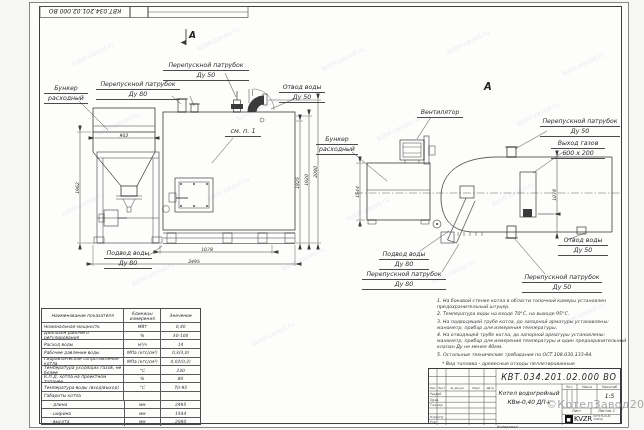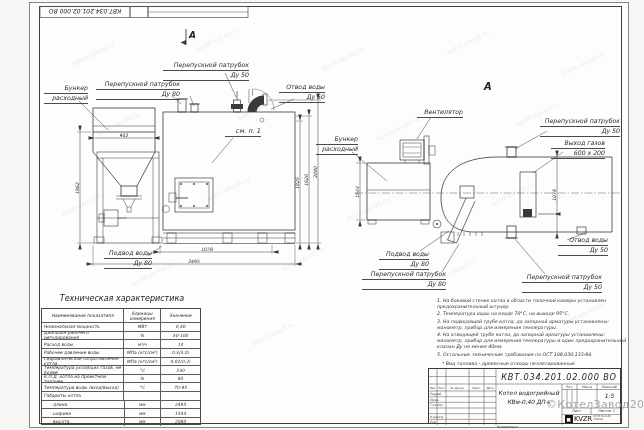--- a/index.html
+++ b/index.html
@@ -1,21 +1,21 @@
 <!DOCTYPE html>
 <html><head>
 <meta charset="utf-8">
 <style>
   html,body{margin:0;padding:0;background:#eee;}
   .canvas{position:relative;width:644px;height:430px;background:#f6f6f4;overflow:hidden;
           font-family:"DejaVu Sans",sans-serif;color:#2e2e2e;}
   .canvas svg.base{position:absolute;left:0;top:0;z-index:1;}
   
   .callout{position:absolute;font-style:italic;font-size:6.2px;line-height:1.35;text-align:center;z-index:3;color:#2b2b2b;}
-  .callout span{display:block;border-bottom:0.6px solid #4a4a4a;padding-bottom:0.5px;text-align:right;}
+  .callout span{display:block;border-bottom:0.6px solid #4a4a4a;padding-bottom:0.5px;}
   .single{border-bottom:0.6px solid #4a4a4a;}
   .dimtxt{position:absolute;font-style:italic;font-size:4.6px;color:#2b2b2b;white-space:nowrap;
           transform:translate(-50%,-50%);z-index:3;}
   .rot{transform:translate(-50%,-50%) rotate(-90deg);}
   .marker{position:absolute;font-style:italic;font-weight:bold;font-size:9px;color:#222;z-index:3;}
   
   .notes{position:absolute;left:437px;top:298px;width:192px;font-style:italic;font-size:4.7px;
          line-height:1.32;color:#333;z-index:3;}
   .notes .nline{margin-bottom:1px;}
   .notes .fuel{margin-top:3.5px;padding-left:5px;}
@@ -295,21 +295,20 @@
   <div class="dimtxt" style="left:124px;top:135px;">902</div>
   <div class="dimtxt rot" style="left:77px;top:188px;">1962</div>
   <div class="dimtxt rot" style="left:297px;top:183px;">1825</div>
   <div class="dimtxt rot" style="left:306px;top:180px;">1920</div>
   <div class="dimtxt rot" style="left:315px;top:172px;">2080</div>
   <div class="dimtxt" style="left:207px;top:249px;">1078</div>
   <div class="dimtxt" style="left:194px;top:261px;">2495</div>
   <div class="dimtxt rot" style="left:357px;top:192px;">1544</div>
   <div class="dimtxt rot" style="left:554px;top:195px;">1078</div>
 
-  <div class="ttitle">Техническая характеристика</div>
   <div class="ttable">
     <div class="trow head">
       <div class="tc tc1">Наименование показателя</div>
       <div class="tc tc2">Единицы измерения</div>
       <div class="tc tc3">Значение</div>
     </div>
     <div class="trow">
         <div class="tc tc1">Номинальная мощность</div>
         <div class="tc tc2">МВт</div>
         <div class="tc tc3">0,40</div>

